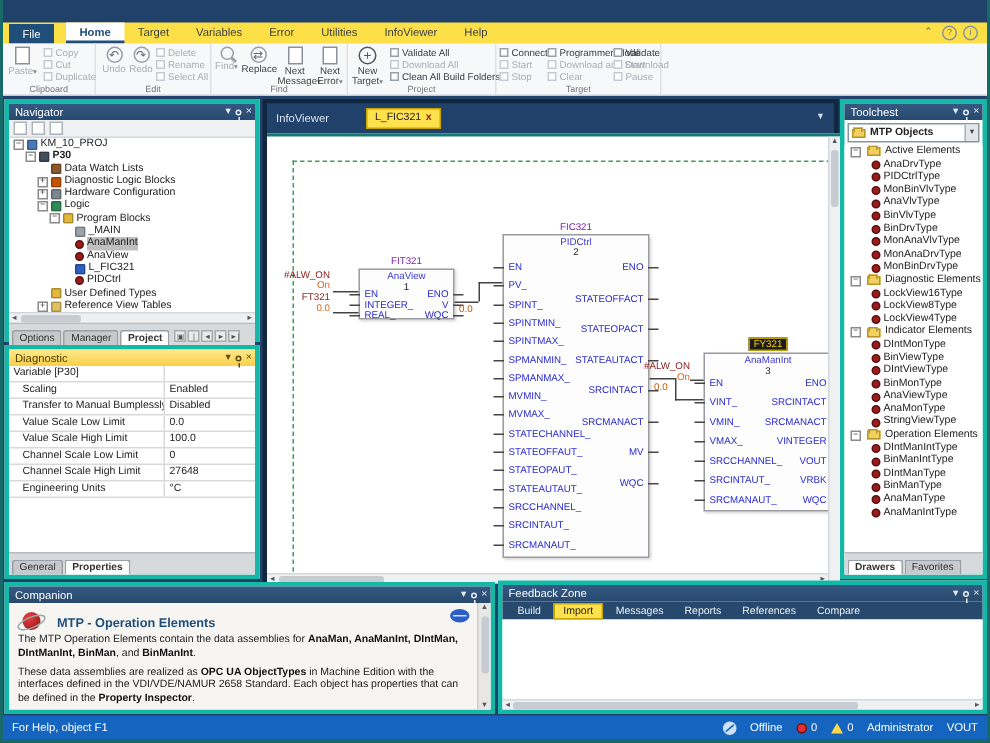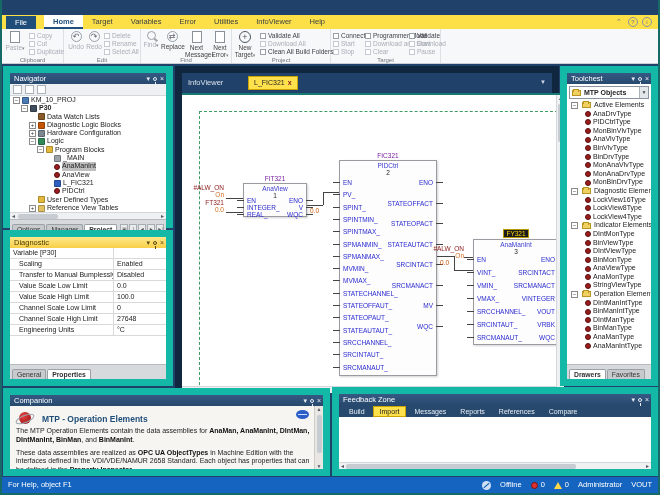--- a/index.html
+++ b/index.html
@@ -36,21 +36,21 @@
   .rsmall .sic { display:inline-block; width:6px; height:6px; border:1px solid #98a0a8; background:#fff; margin-right:2px; vertical-align:-1px; }
   .disabled, .disabled .sic { color:#a8aeb5 !important; border-color:#c4cad1 !important; }
   .doc-ic { display:inline-block; width:10px; height:12px; border:1px solid #8a9097; background:#fff; }
   .round-ic { display:inline-block; width:11px; height:11px; border-radius:50%; border:1px solid #98a0a8; color:#667; font-size:8px; line-height:10px; }
   .mag-ic { display:inline-block; width:9px; height:9px; border:1.5px solid #9aa1a8; border-radius:50%; position:relative; }
   .mag-ic::after { content:""; position:absolute; left:6px; top:7px; width:4px; height:1.5px; background:#9aa1a8; transform:rotate(40deg); }
   .plus-ic { display:inline-block; width:12px; height:12px; border-radius:50%; border:1px solid #4b5560; color:#4b5560; font-size:9px; line-height:11px; }
   .caret { font-size:5px; color:#888; }
 
   
-  .panel { position:absolute; background:#fff; border:7px solid #14b8a6; }
+  .panel { position:absolute; background:#fff; border:3px solid #14b8a6; }
   .ptitle { height:11px; background:linear-gradient(#355983,#27496e); color:#fff; font-size:7.5px; line-height:11px; padding-left:4px; position:relative; }
   .ptitle.yellow { background:linear-gradient(#ffe98c,#f8cf48); color:#4a3b00; }
   .pticons { position:absolute; right:2px; top:0; height:11px; display:flex; align-items:center; gap:3px; font-size:7px; color:#e8eef5; }
   .ptitle.yellow .pticons { color:#5a4a10; }
   .pin-ic { width:4px; height:4px; border:1px solid currentColor; border-radius:50%; position:relative; display:inline-block; }
   .pin-ic::after { content:""; position:absolute; left:1px; top:4px; width:1px; height:3px; background:currentColor; }
 
   
   .nav-toolbar { height:12px; background:#eef0f2; border-bottom:1px solid #d4d8dc; display:flex; gap:3px; align-items:center; padding-left:3px; }
   .ntb { width:9px; height:9px; border:1px solid #aab2ba; background:#fff; }

